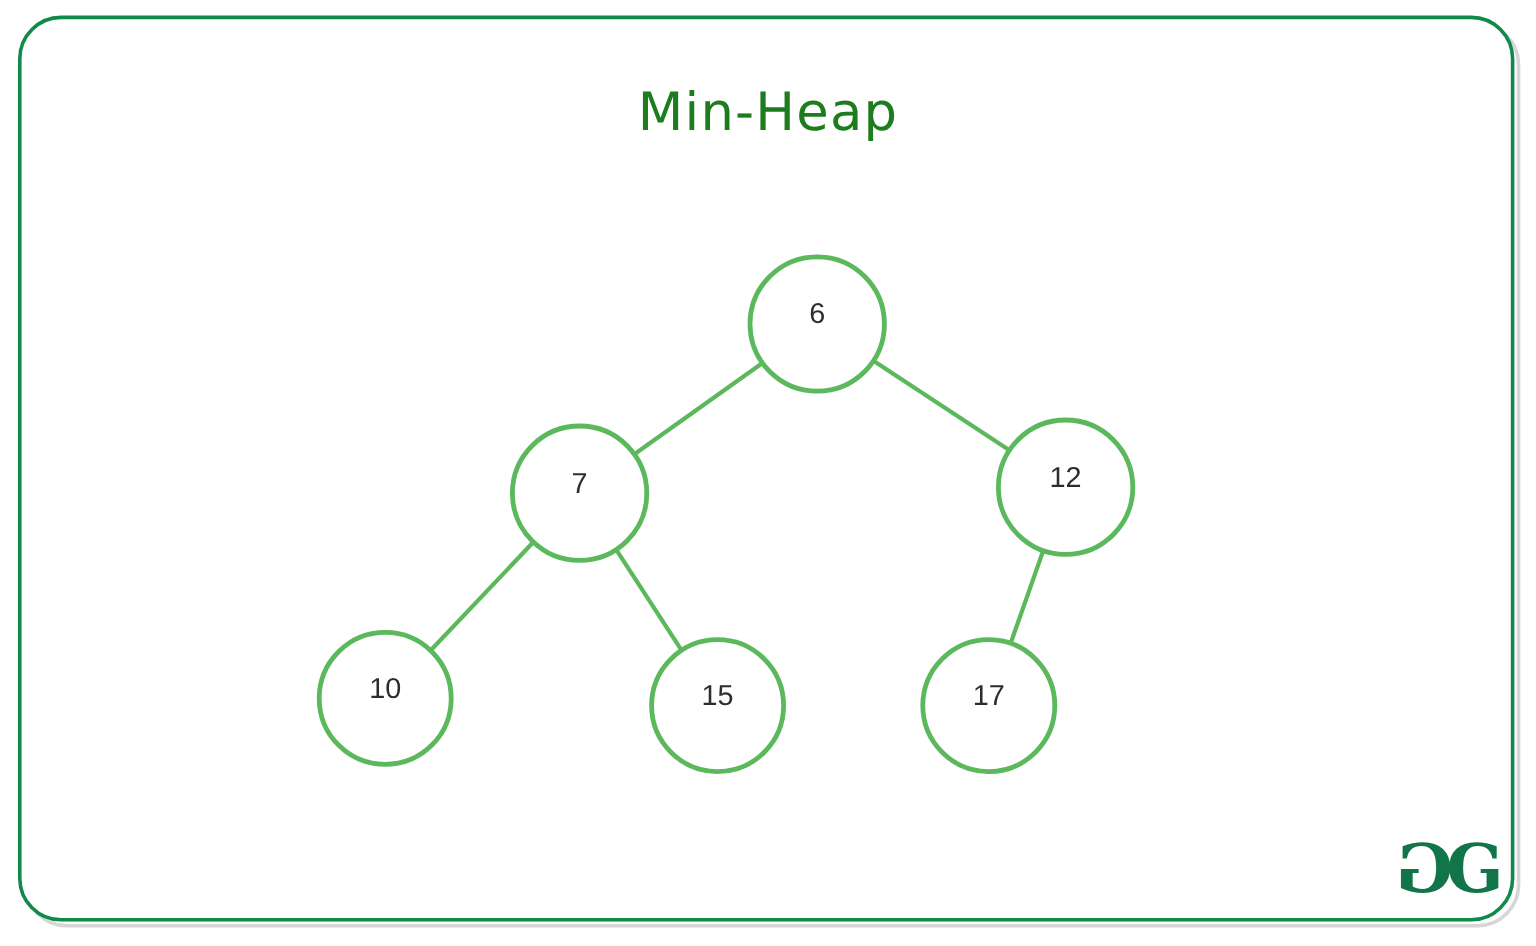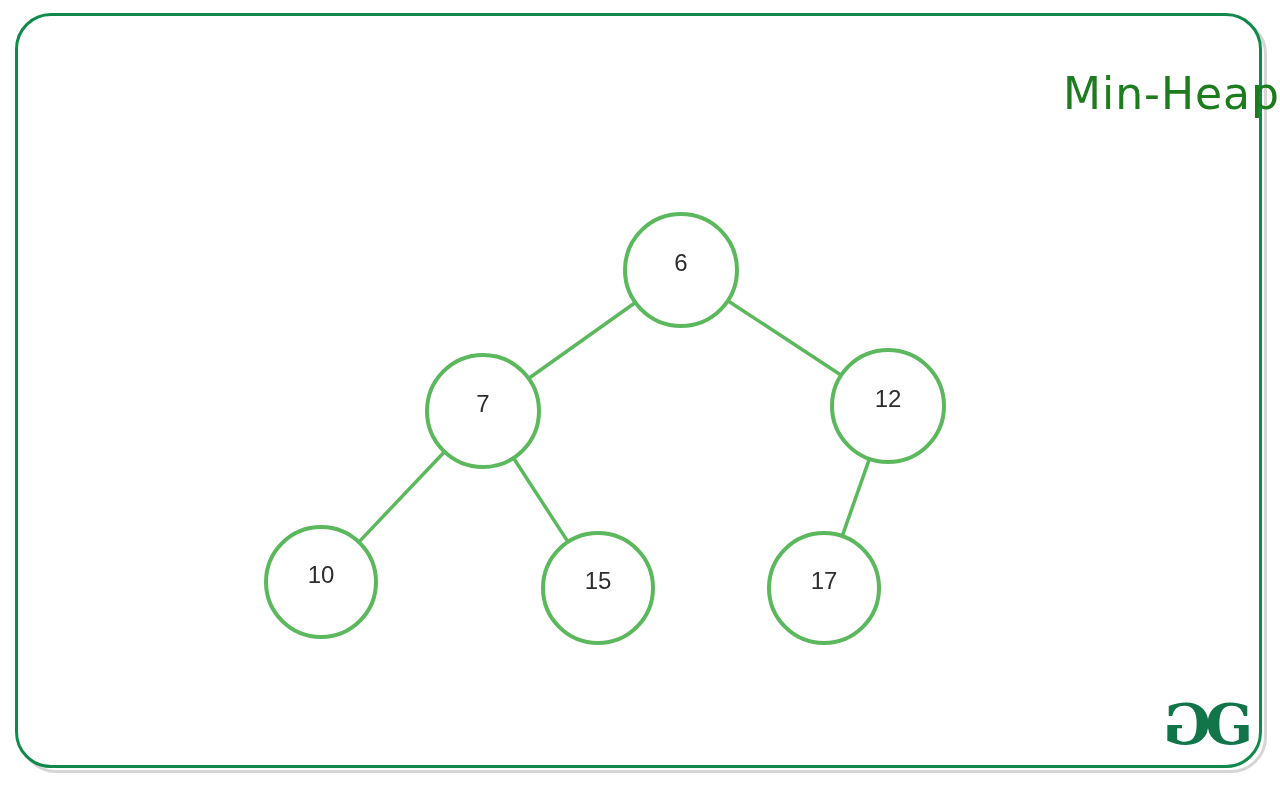--- a/index.html
+++ b/index.html
@@ -31,21 +31,21 @@
     border-radius: 36px;
     z-index: 2;
     background: #ffffff;
   }
   .title {
     position: absolute;
     top: 68px;
     left: 0;
     width: 100%;
     margin: 0;
-    text-align: right;
+    text-align: center;
     font-size: 44px;
     font-weight: 400;
     letter-spacing: 1px;
     color: var(--title-color, #1d7c1d);
     z-index: 4;
     font-family: "DejaVu Sans", sans-serif;
   }
   .tree-svg {
     position: absolute;
     left: 0; top: 0;

